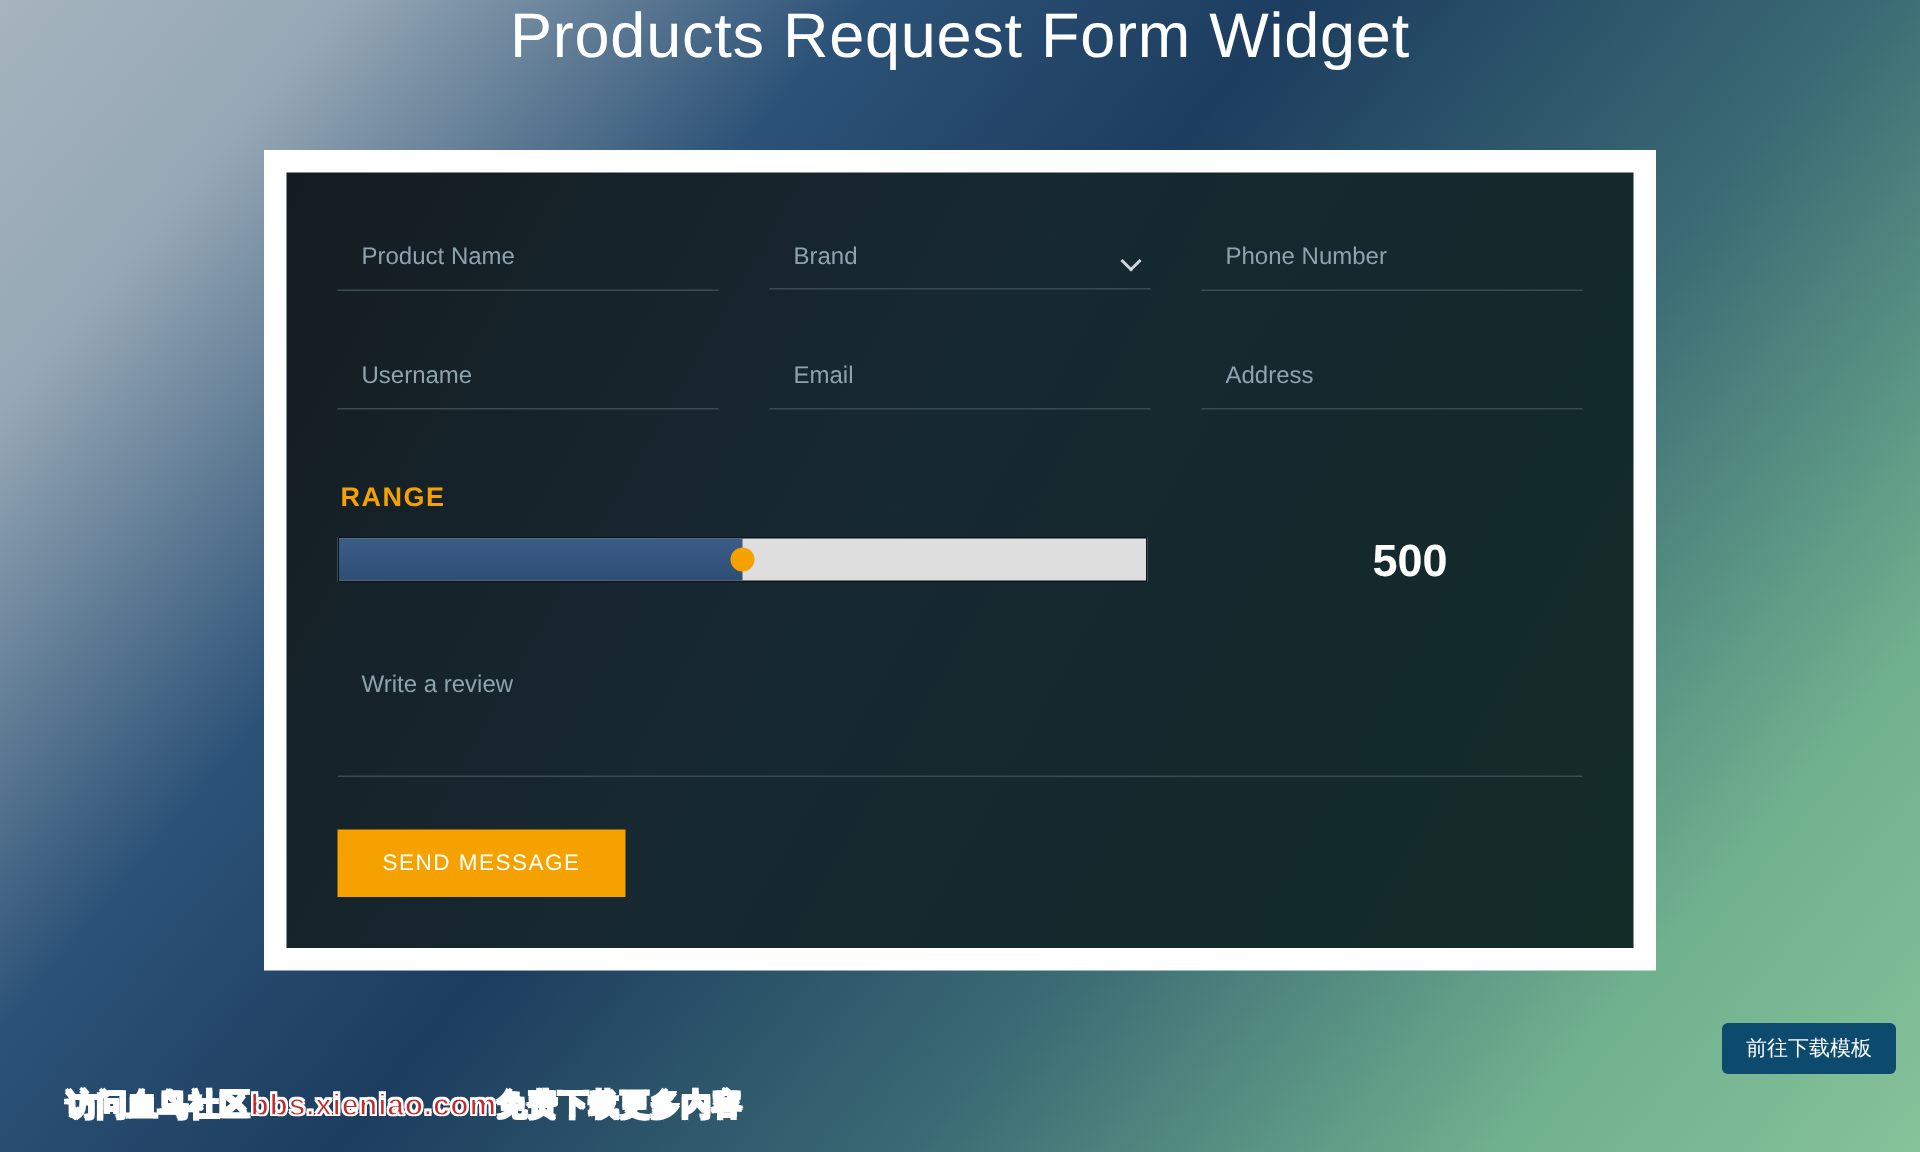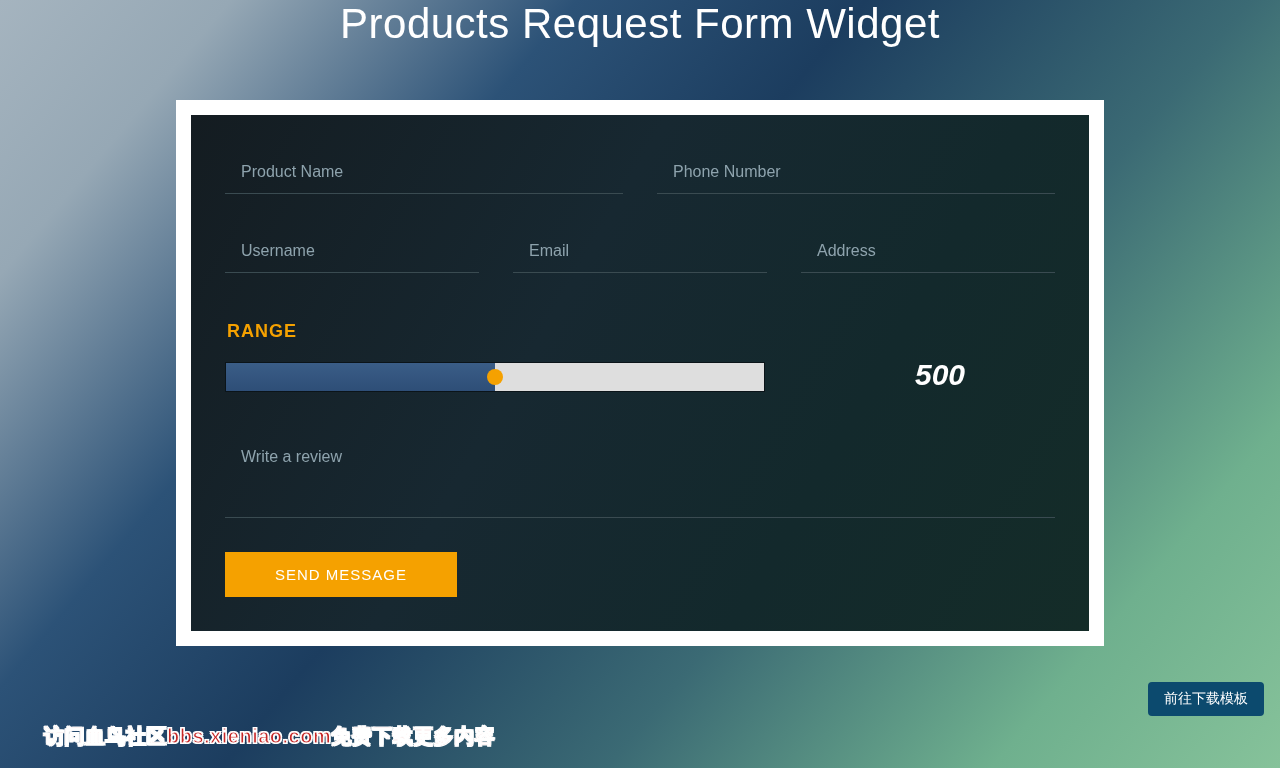--- a/index.html
+++ b/index.html
@@ -61,21 +61,21 @@
     pointer-events: none;
   }
   .range-label {
     color: #f5a100;
     font-size: 18px;
     font-weight: 600;
     letter-spacing: 1px;
     margin-bottom: 16px;
     margin-left: 2px;
   }
-  .range-row { display: flex; align-items: flex-end; gap: 60px; margin-bottom: 54px; font-style: italic; }
+  .range-row { display: flex; align-items: flex-start; gap: 60px; margin-bottom: 54px; }
   .slider-wrap { flex: 0 0 540px; position: relative; height: 30px; display:flex; align-items:center;}
   .slider-track {
     width: 100%; height: 30px;
     background: #dedede;
     position: relative;
     border:1px solid #0b1419;
   }
   .slider-fill {
     position: absolute; left: 0; top: 0; bottom: 0;
     background: linear-gradient(#3a5d87,#2e4e77);
@@ -93,21 +93,21 @@
     font-size: 30px;
     font-weight: 600;
   }
   .textarea { resize: none; height: 72px; padding-top: 2px; margin-bottom: 30px;}
   .submit-btn {
     background: #f5a100;
     color: #ffffff;
     border: none;
     font-size: 15px;
     letter-spacing: 1px;
-    padding: 14px 50px;
+    padding: 14px 30px;
     cursor: pointer;
     font-family: inherit;
   }
   .download-btn {
     position: absolute;
     right: 16px; bottom: 52px;
     background: #0c4a6e;
     color: #fff;
     border: none;
     border-radius: 4px;
@@ -131,20 +131,25 @@
 <body>
 
 <h1 class="page-title">Products Request Form Widget</h1>
 
 <div class="card-outer">
   <div class="card">
 
     <div class="row">
       <div class="field">
         <input class="input" type="text" placeholder="Product Name" style="">
+      </div>
+      <div class="field select-wrap">
+        <select class="select">
+          <option>Brand</option>
+        </select>
       </div>
       <div class="field">
         <input class="input" type="text" placeholder="Phone Number" style="">
       </div>
     </div>
 
     <div class="row">
       <div class="field">
         <input class="input" type="text" placeholder="Username" style="">
       </div>

